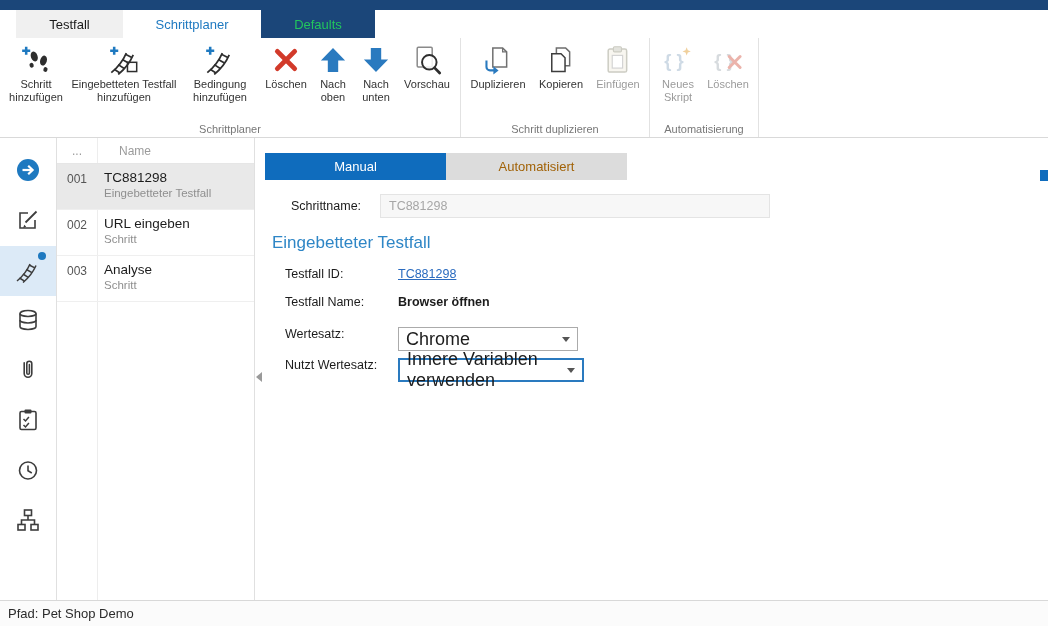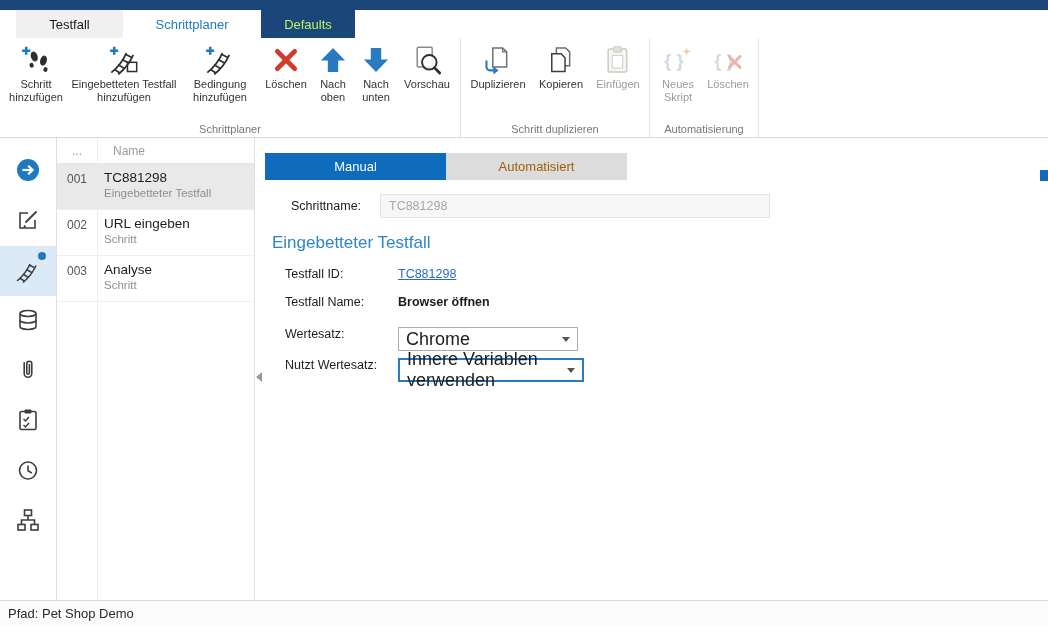--- a/index.html
+++ b/index.html
@@ -14,42 +14,42 @@
   *{margin:0;padding:0;box-sizing:border-box;font-family:"Liberation Sans","DejaVu Sans",sans-serif;}
   html,body{width:1048px;height:626px;}
   body{position:relative;background:#fff;overflow:hidden;color:var(--ink);font-size:13px;}
 
   .topbar{position:absolute;left:0;top:0;width:100%;height:10px;background:var(--blue-deep);}
 
   .tabstrip{position:absolute;left:16px;top:10px;width:100%;height:28px;background:#fff;display:flex;}
   .rtab{height:100%;display:flex;align-items:center;justify-content:center;font-size:13px;cursor:default;}
   .rtab.testfall{width:107px;background:#f0f0f0;color:#1a1a1a;}
   .rtab.schrittplaner{width:138px;background:#fff;color:var(--blue-text);}
-  .rtab.defaults{width:94px;background:var(--blue-deep);color:#bef264;}
+  .rtab.defaults{width:114px;background:var(--blue-deep);color:#22c55e;}
 
   .ribbon{position:absolute;left:0;top:38px;width:100%;height:100px;background:#fff;border-bottom:1px solid #d9d9d9;display:flex;}
   .rgroup{display:flex;flex-direction:column;border-right:1px solid #e2e2e2;padding:0 4px;}
   .rbuttons{flex:1;display:flex;align-items:flex-start;}
   .rbtn{display:flex;flex-direction:column;align-items:center;padding-top:7px;height:84px;}
   .rbtn.disabled{opacity:.5;}
   .ricon{width:30px;height:30px;margin-bottom:3px;flex:none;}
   .ricon svg{display:block;}
   .rlabel{font-size:11px;line-height:13px;text-align:center;color:#333;width:100%;}
   .rgrouplabel{height:16px;font-size:11px;color:#777;text-align:center;line-height:14px;}
 
   .sidebar{position:absolute;left:0;top:138px;width:57px;height:462px;background:#fff;border-right:1px solid #e0e0e0;padding-top:8px;}
   .side-item{position:relative;width:100%;height:50px;display:flex;align-items:center;justify-content:center;}
   .side-item.selected{background:#dceaf7;}
   .side-item .dot{position:absolute;top:6px;right:10px;width:8px;height:8px;border-radius:50%;background:var(--blue-text);}
 
   .steps{position:absolute;left:57px;top:138px;width:198px;height:462px;background:#fff;border-right:1px solid #e0e0e0;}
   .steps::before{content:"";position:absolute;left:40px;top:0;bottom:0;width:1px;background:#ededed;}
   .steps-header{height:26px;display:flex;align-items:center;border-bottom:1px solid #e6e6e6;color:#9b9b9b;font-size:12px;position:relative;}
   .sh-num{width:40px;text-align:center;}
-  .sh-name{padding-left:16px;text-align:right;}
+  .sh-name{padding-left:22px;text-align:right;}
   .step-row{display:flex;height:46px;border-bottom:1px solid #efefef;position:relative;}
   .step-row.selected{background:#e9e9e9;}
   .sr-num{width:40px;flex:none;text-align:center;padding-top:8px;font-size:12px;color:#555;}
   .sr-text{padding:6px 0 0 7px;min-width:0;}
   .sr-title{font-size:13.5px;color:#1c1c1c;white-space:nowrap;}
   .sr-sub{font-size:11.5px;color:#8f8f8f;margin-top:2px;white-space:nowrap;}
 
   .main{position:absolute;left:255px;top:138px;width:793px;height:462px;background:#fff;}
   .detail-tabs{display:flex;margin:15px 0 0 10px;}
   .dtab{width:181px;height:27px;display:flex;align-items:center;justify-content:center;font-size:13px;}

